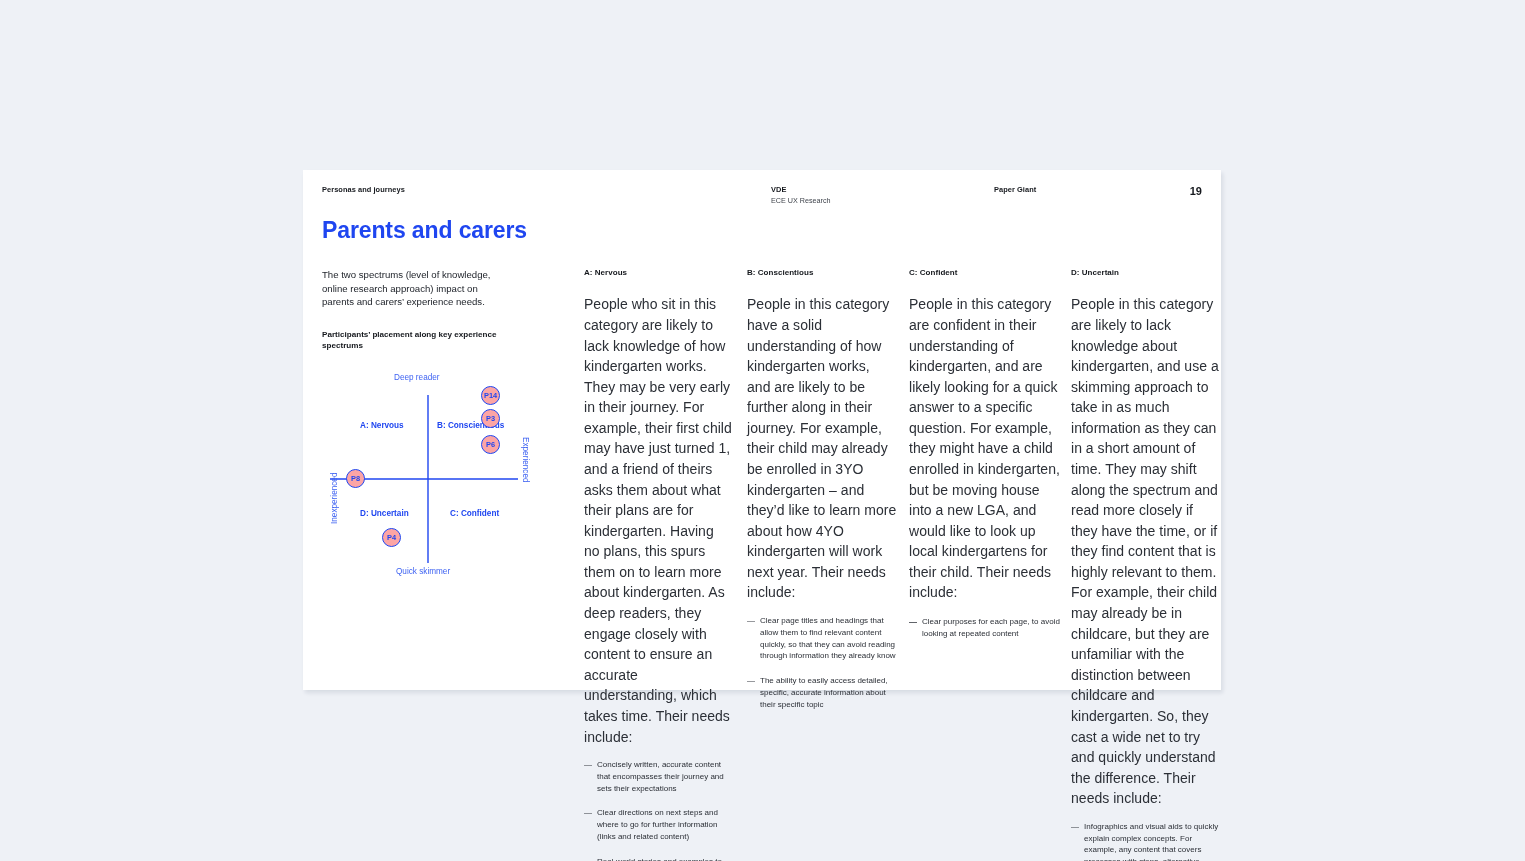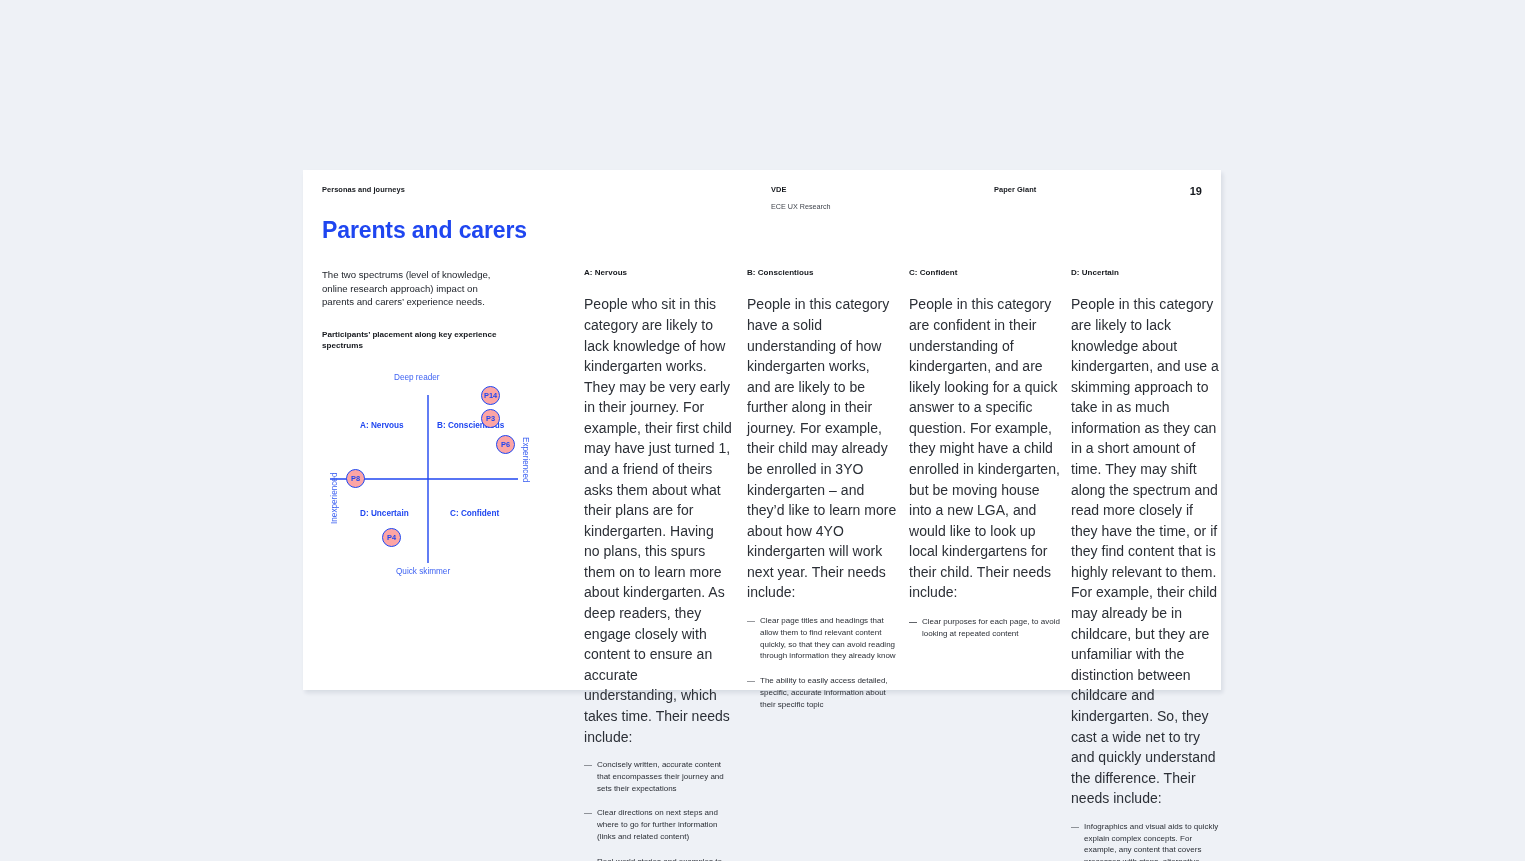--- a/index.html
+++ b/index.html
@@ -50,21 +50,21 @@
     font-weight: bold;
     color: #15181d;
     letter-spacing: 0.01em;
     display: block;
   }
   .hdr-mid .hdr-project {
     font-size: 7.2px;
     font-weight: normal;
     color: #40454d;
     display: block;
-    margin-top: 8px;
+    margin-top: 2px;
   }
   .hdr-right {
     position: absolute;
     left: 691px; top: 15px;
     font-size: 7.4px;
     font-weight: bold;
     color: #15181d;
     letter-spacing: 0.01em;
   }
   .hdr-page {
@@ -234,21 +234,21 @@
         <div class="ch-axis-v" style="left:8px; top:151px; transform: rotate(-90deg);">Inexperienced</div>
         <div class="ch-axis-v" style="left:208px; top:64px; transform: rotate(90deg);">Experienced</div>
 
         <div class="ch-label" style="left:38px; top:48px;">A: Nervous</div>
         <div class="ch-label" style="left:115px; top:48px;">B: Conscientious</div>
         <div class="ch-label" style="left:128px; top:136px;">C: Confident</div>
         <div class="ch-label" style="left:38px; top:136px;">D: Uncertain</div>
 
         <div class="ch-marker" style="left:159px; top:13px;">P14</div>
         <div class="ch-marker" style="left:159px; top:36px;">P3</div>
-        <div class="ch-marker" style="left:159px; top:62px;margin-left:15px;">P6</div>
+        <div class="ch-marker" style="left:159px; top:62px;">P6</div>
         <div class="ch-marker" style="left:24px; top:96px;">P8</div>
         <div class="ch-marker" style="left:60px; top:155px;">P4</div>
       </div>
     </div>
 
     <div class="col col-a">
       <div class="col-heading">A: Nervous</div>
       <p class="body-text">People who sit in this category are likely to lack knowledge of how kindergarten works. They may be very early in their journey. For example, their first child may have just turned 1, and a friend of theirs asks them about what their plans are for kindergarten. Having no plans, this spurs them on to learn more about kindergarten. As deep readers, they engage closely with content to ensure an accurate understanding, which takes time. Their needs include:</p>
       <ul class="needs">
         <li><span class="dash">—</span><span>Concisely written, accurate content that encompasses their journey and sets their expectations</span></li>

